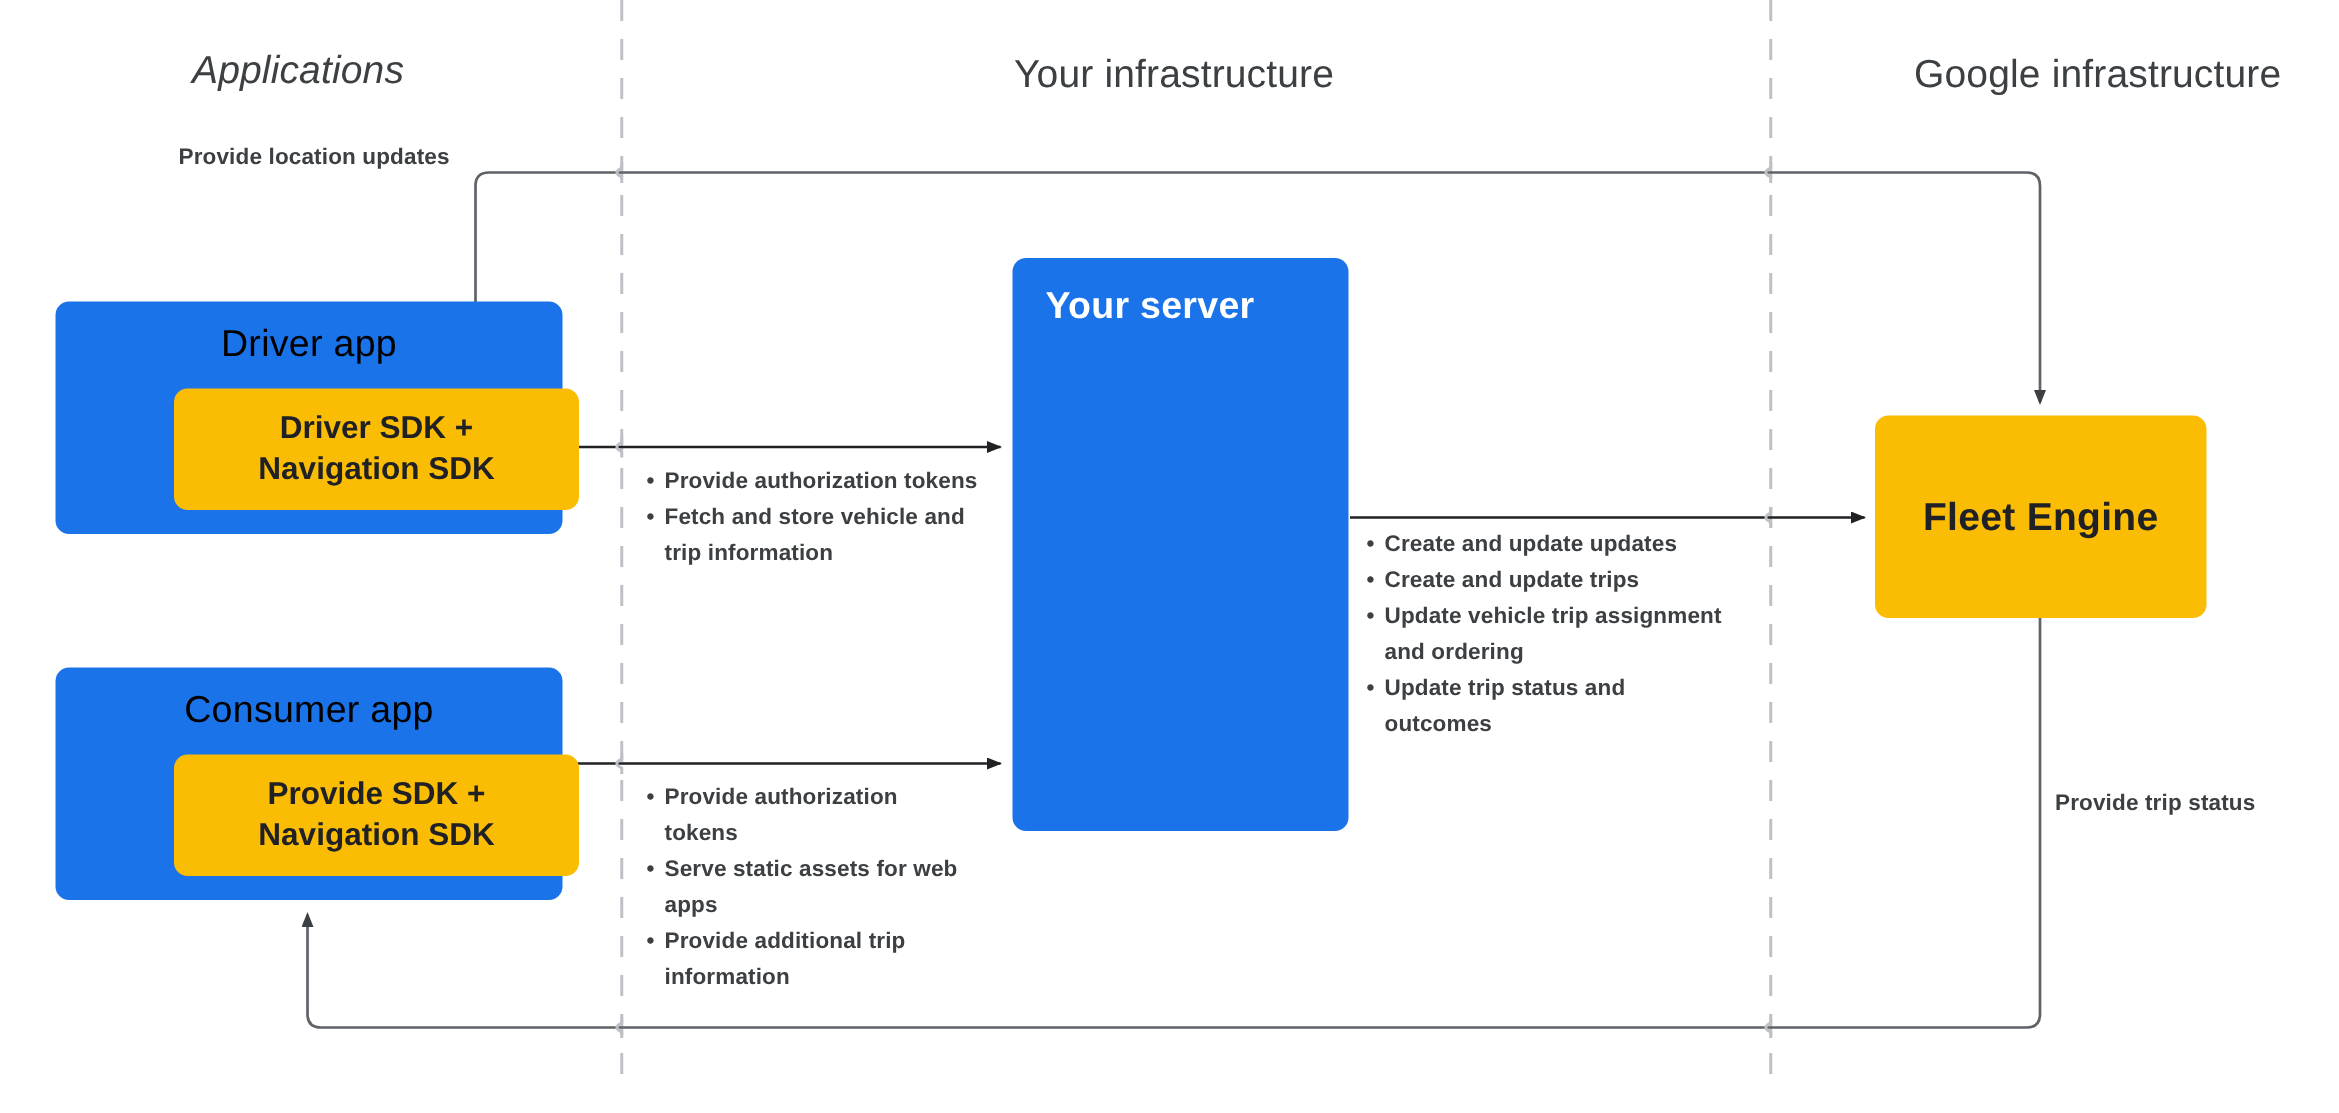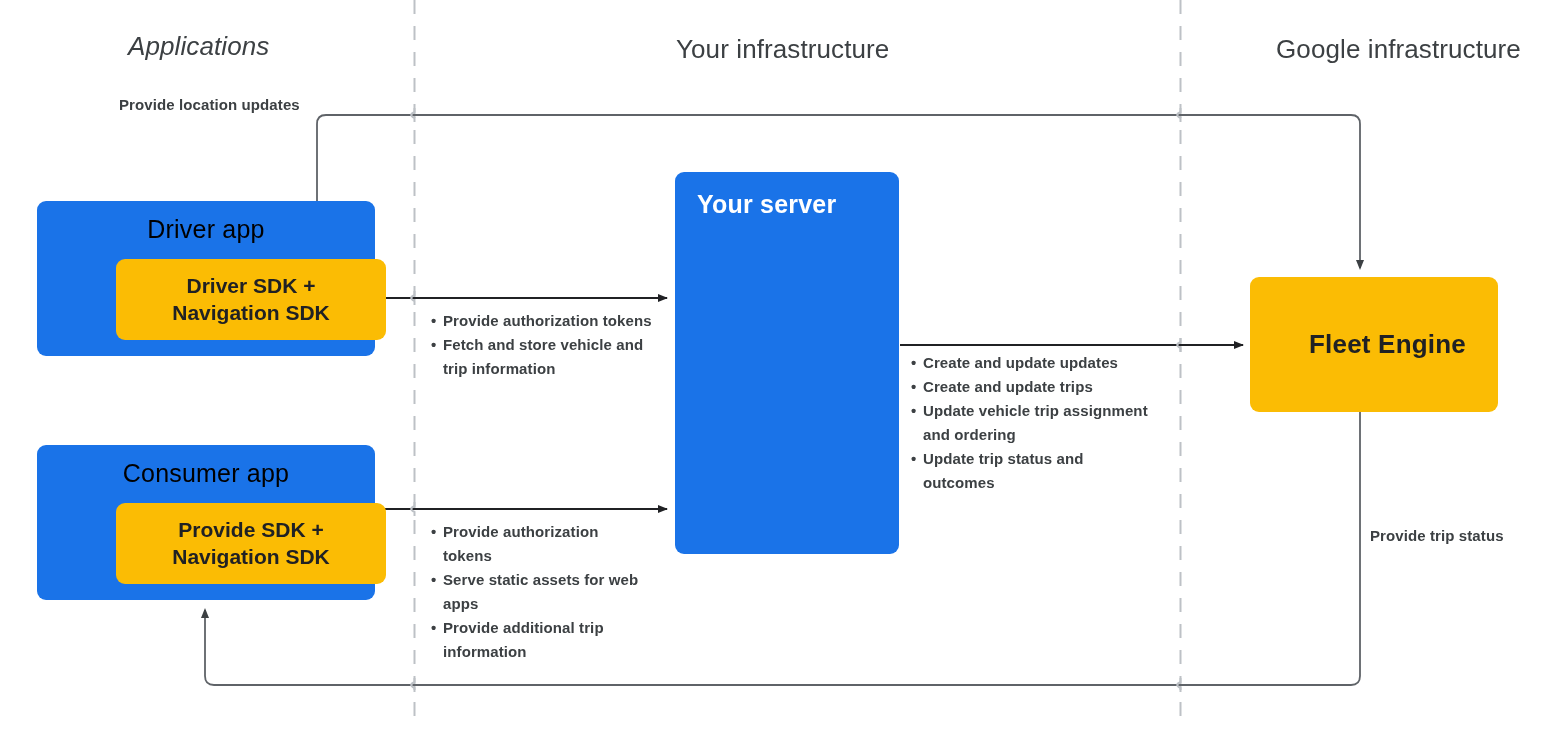--- a/index.html
+++ b/index.html
@@ -101,21 +101,20 @@
     width:221px; height:135px;
     background:#fbbc04;
     border-radius:9px;
     display:flex;
     align-items:center;
     justify-content:center;
     color:#202124;
     font-size:26px;
     font-weight:bold;
     letter-spacing:.2px;
-    padding-left:27px;
   }
 
   
   .flow-label{
     position:absolute;
     font-size:15px;
     font-weight:bold;
     color:#3c4043;
     white-space:nowrap;
     letter-spacing:.1px;

